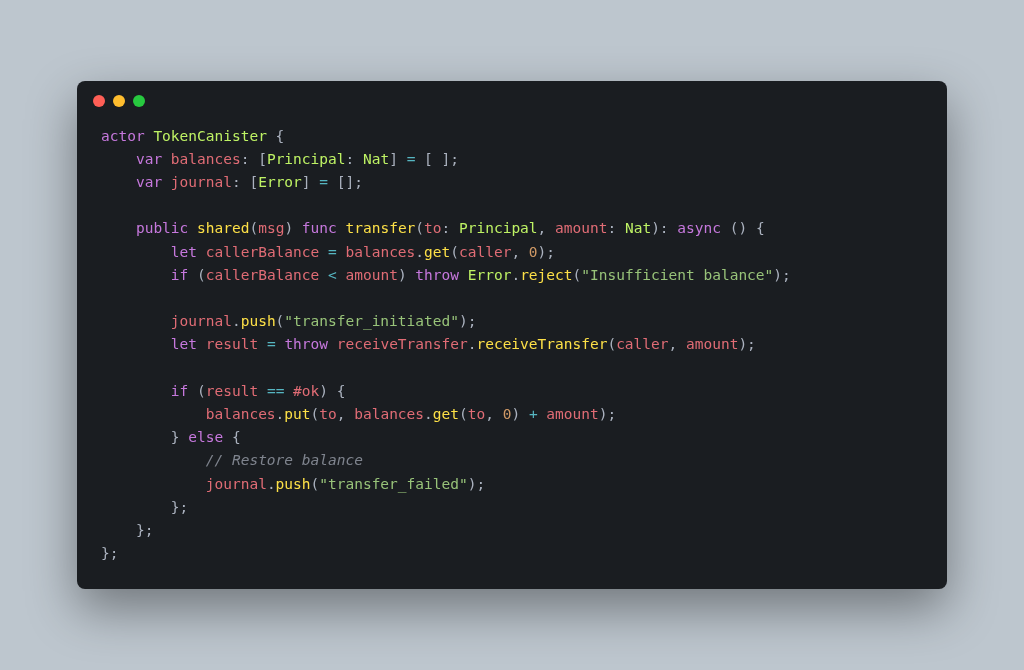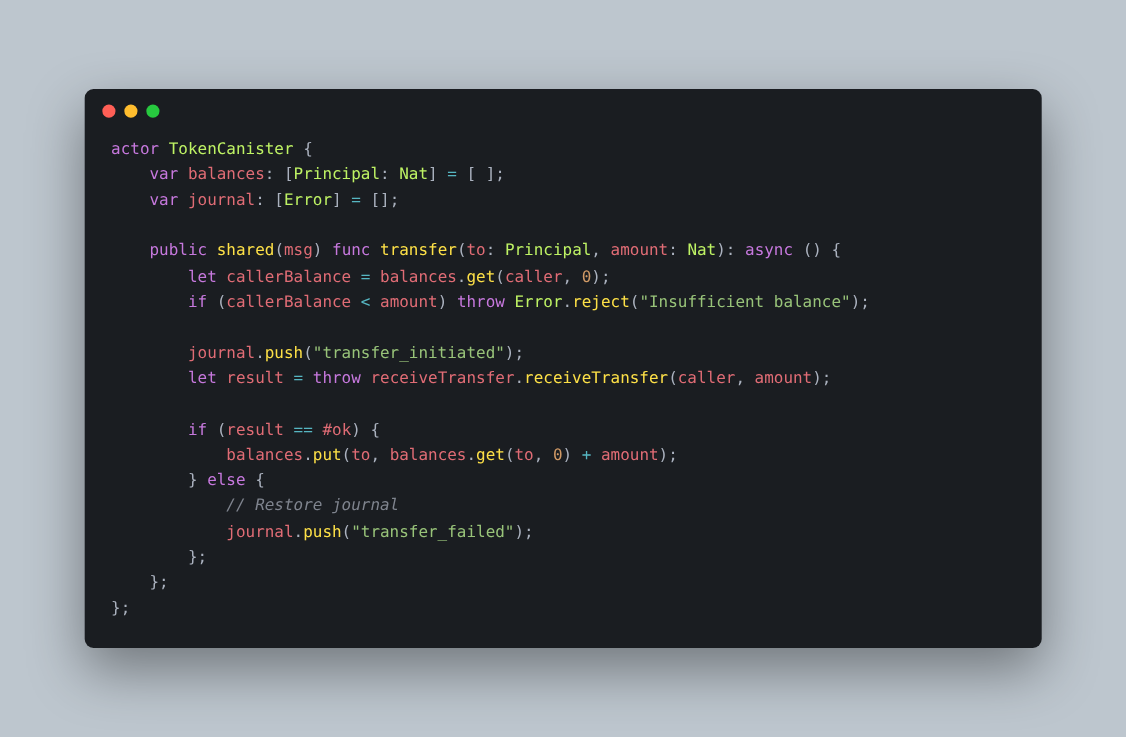--- a/index.html
+++ b/index.html
@@ -65,18 +65,18 @@
     <span><span class="kw">public</span> <span class="fn">shared</span><span class="plain">(</span><span class="ident">msg</span><span class="plain">) </span><span class="kw">func</span> <span class="fn">transfer</span><span class="plain">(</span><span class="ident">to</span><span class="plain">: </span><span class="type">Principal</span><span class="plain">, </span><span class="ident">amount</span><span class="plain">: </span><span class="type">Nat</span><span class="plain">): </span><span class="kw">async</span><span class="plain"> () {</span></span>
         <span><span class="kw">let</span> <span class="ident">callerBalance</span> <span class="op">=</span> <span class="ident">balances</span><span class="plain">.</span><span class="fn">get</span><span class="plain">(</span><span class="ident">caller</span><span class="plain">, </span><span class="num">0</span><span class="plain">);</span></span>
         <span><span class="kw">if</span><span class="plain"> (</span><span class="ident">callerBalance</span> <span class="op">&lt;</span> <span class="ident">amount</span><span class="plain">) </span><span class="kw">throw</span> <span class="type">Error</span><span class="plain">.</span><span class="fn">reject</span><span class="plain">(</span><span class="str">"Insufficient balance"</span><span class="plain">);</span></span>
 <span></span>
         <span><span class="ident">journal</span><span class="plain">.</span><span class="fn">push</span><span class="plain">(</span><span class="str">"transfer_initiated"</span><span class="plain">);</span></span>
         <span><span class="kw">let</span> <span class="ident">result</span> <span class="op">=</span> <span class="kw">throw</span> <span class="ident">receiveTransfer</span><span class="plain">.</span><span class="fn">receiveTransfer</span><span class="plain">(</span><span class="ident">caller</span><span class="plain">, </span><span class="ident">amount</span><span class="plain">);</span></span>
 <span></span>
         <span><span class="kw">if</span><span class="plain"> (</span><span class="ident">result</span> <span class="op">==</span> <span class="ident">#ok</span><span class="plain">) {</span></span>
             <span><span class="ident">balances</span><span class="plain">.</span><span class="fn">put</span><span class="plain">(</span><span class="ident">to</span><span class="plain">, </span><span class="ident">balances</span><span class="plain">.</span><span class="fn">get</span><span class="plain">(</span><span class="ident">to</span><span class="plain">, </span><span class="num">0</span><span class="plain">) </span><span class="op">+</span><span class="ident"> amount</span><span class="plain">);</span></span>
         <span><span class="plain">} </span><span class="kw">else</span><span class="plain"> {</span></span>
-            <span><span class="cmt">// Restore journal</span></span>
+            <span><span class="cmt">// Restore balance</span></span>
             <span><span class="ident">journal</span><span class="plain">.</span><span class="fn">push</span><span class="plain">(</span><span class="str">"transfer_failed"</span><span class="plain">);</span></span>
         <span><span class="plain">};</span></span>
     <span><span class="plain">};</span></span>
 <span><span class="plain">};</span></span></div>
 </div>
 
 </body></html>

